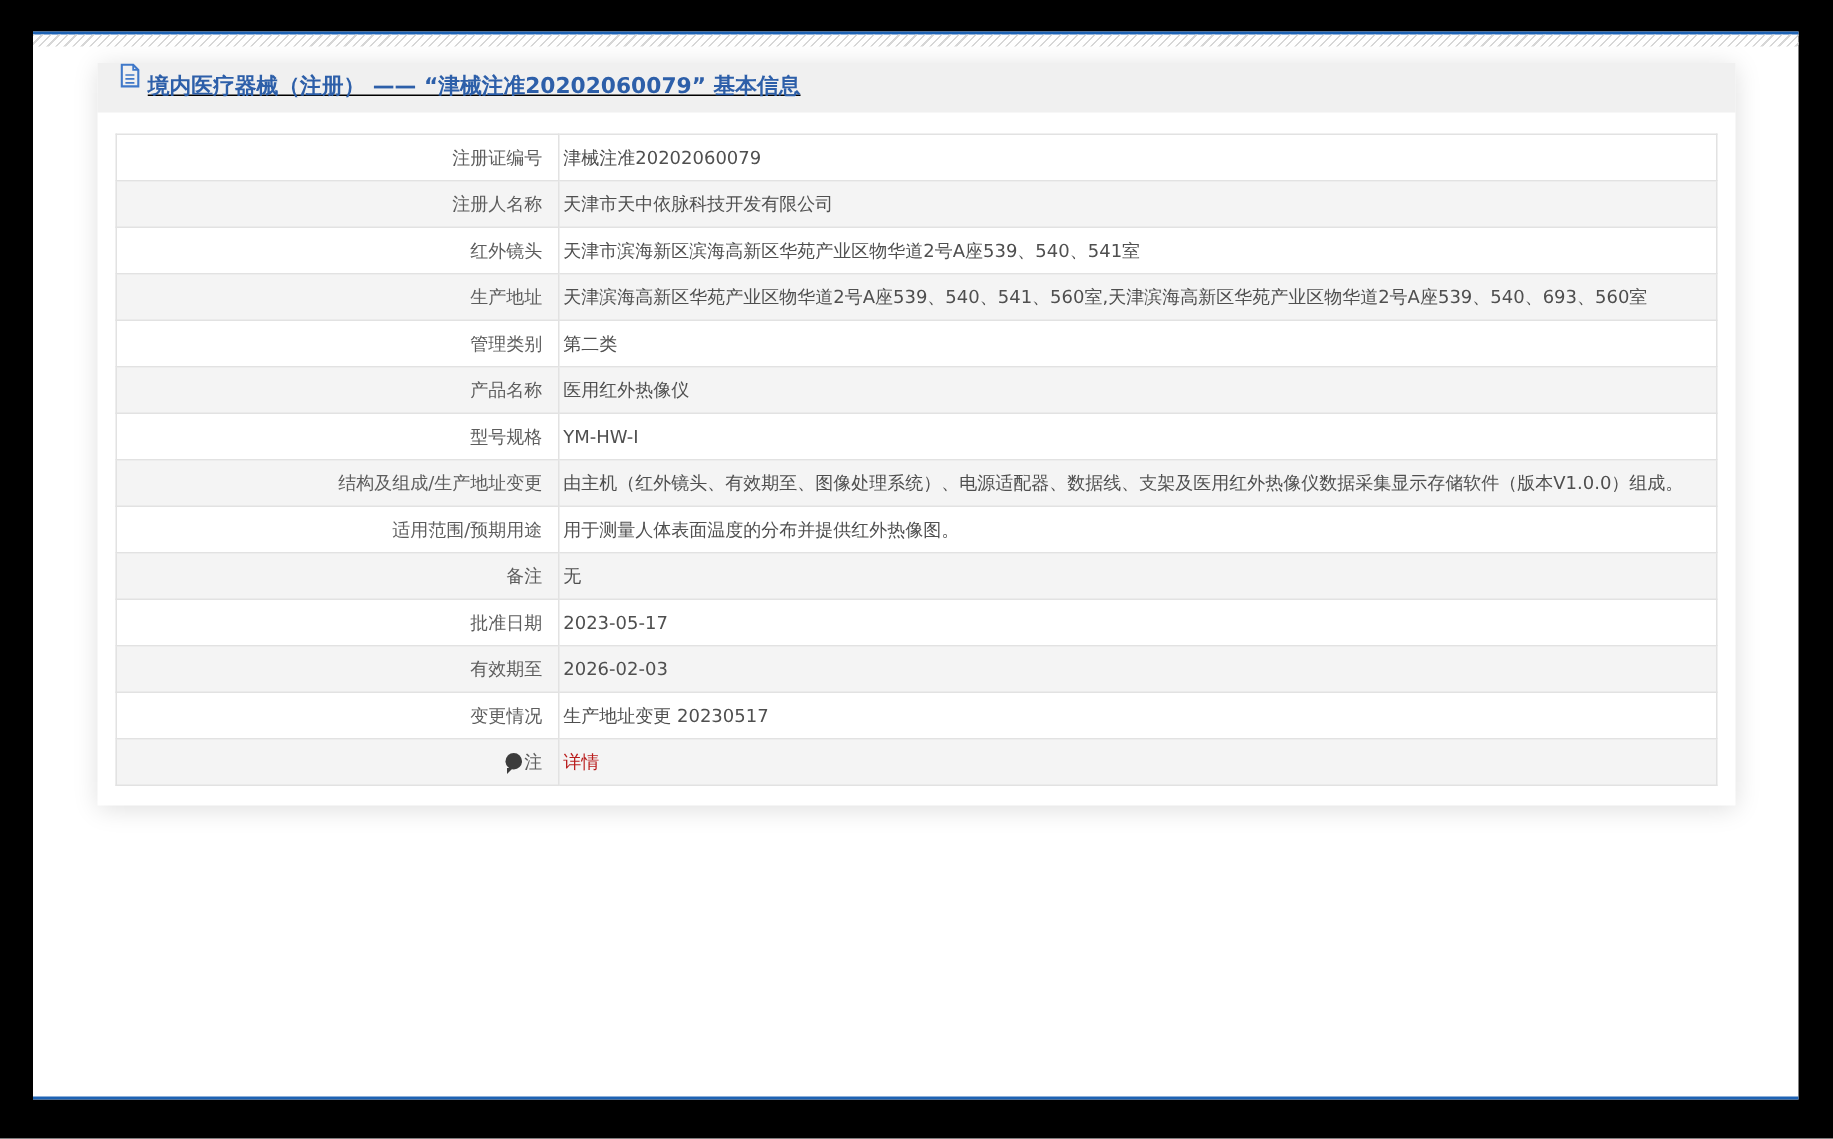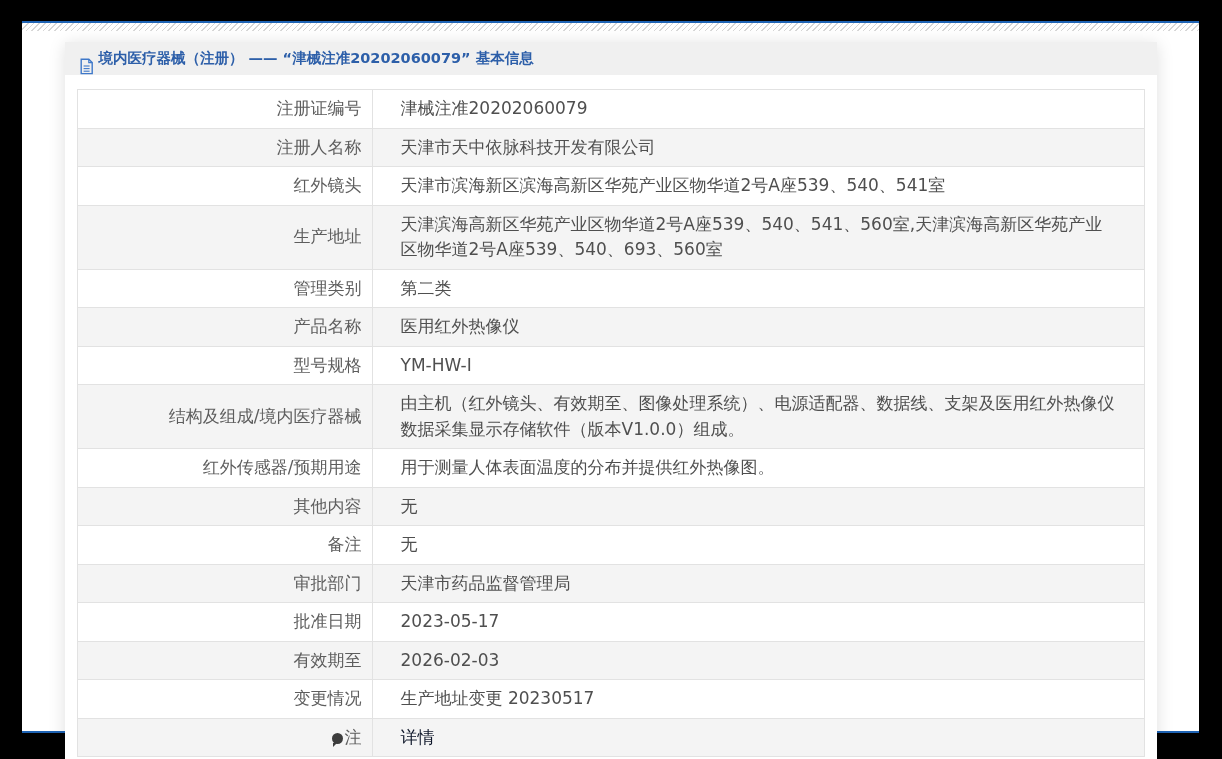--- a/index.html
+++ b/index.html
@@ -29,61 +29,62 @@
     background:#fff;
     box-shadow:0 2px 16px rgba(0,0,0,0.13);
     padding-bottom:13px;
   }
   .card-header{
     height:33px;
     line-height:33px;
     background:#f0f0f0;
     padding:0 14px;
     display:flex;
-    align-items:flex-end;
+    align-items:flex-start;
     gap:5px;
+    text-decoration:underline;
   }
   .doc-icon{display:inline-flex;align-items:center;}
   .page-title{
     color:#2d5fa9;
     font-size:14.5px;
     font-weight:bold;
     white-space:nowrap;
   }
   table.info-table{
     width:1068px;
     margin:14px 12px 0 12px;
     border-collapse:collapse;
     table-layout:fixed;
   }
   table.info-table th, table.info-table td{
     border:1px solid #e2e2e2;
-    font-size:17px;
+    font-size:12px;
     line-height:1.5;
     vertical-align:middle;
   }
   table.info-table th{
     width:278px;
     text-align:right;
     font-weight:normal;
     color:#5d5d5d;
     padding:6px 10px 6px 6px;
     white-space:nowrap;
   }
   table.info-table td{
     text-align:left;
     color:#4f4f4f;
-    padding:6px 28px;
+    padding:6px 3px;
     word-break:break-all;
   }
   table.info-table tr{background:#fff;}
   table.info-table tr:nth-child(even){background:#f4f4f4;}
   table.info-table tr.empty-row td{height:18px;}
   a.detail-link{
-    color:#0f172a;
+    color:#b91c1c;
     text-decoration:none;
   }
   .note-icon{
     display:inline-block;
     width:11px;height:11px;
     background:#3c3c3c;
     border-radius:50%;
     position:relative;
     margin-right:2px;
     vertical-align:-1px;
@@ -142,38 +143,30 @@
           </tr>
           <tr>
             <th>产品名称</th>
             <td>医用红外热像仪</td>
           </tr>
           <tr>
             <th>型号规格</th>
             <td>YM-HW-I</td>
           </tr>
           <tr>
-            <th>结构及组成/境内医疗器械</th>
+            <th>结构及组成/生产地址变更</th>
             <td>由主机（红外镜头、有效期至、图像处理系统）、电源适配器、数据线、支架及医用红外热像仪数据采集显示存储软件（版本V1.0.0）组成。</td>
           </tr>
           <tr>
-            <th>红外传感器/预期用途</th>
+            <th>适用范围/预期用途</th>
             <td>用于测量人体表面温度的分布并提供红外热像图。</td>
-          </tr>
-          <tr>
-            <th>其他内容</th>
-            <td>无</td>
           </tr>
           <tr>
             <th>备注</th>
             <td>无</td>
-          </tr>
-          <tr>
-            <th>审批部门</th>
-            <td>天津市药品监督管理局</td>
           </tr>
           <tr>
             <th>批准日期</th>
             <td>2023-05-17</td>
           </tr>
           <tr>
             <th>有效期至</th>
             <td>2026-02-03</td>
           </tr>
           <tr>

